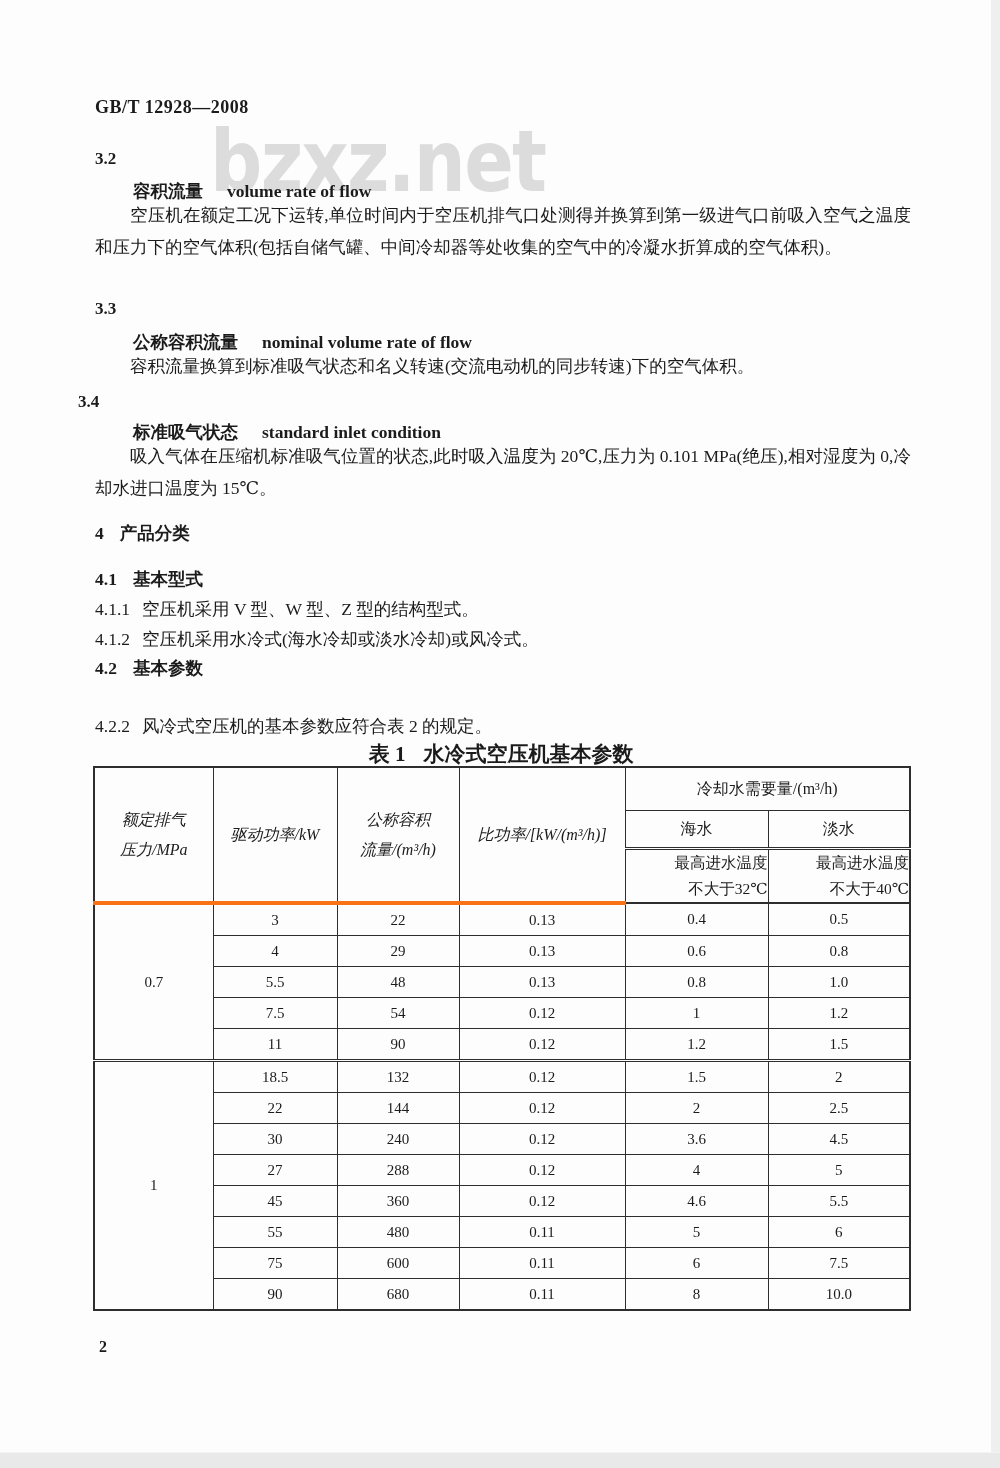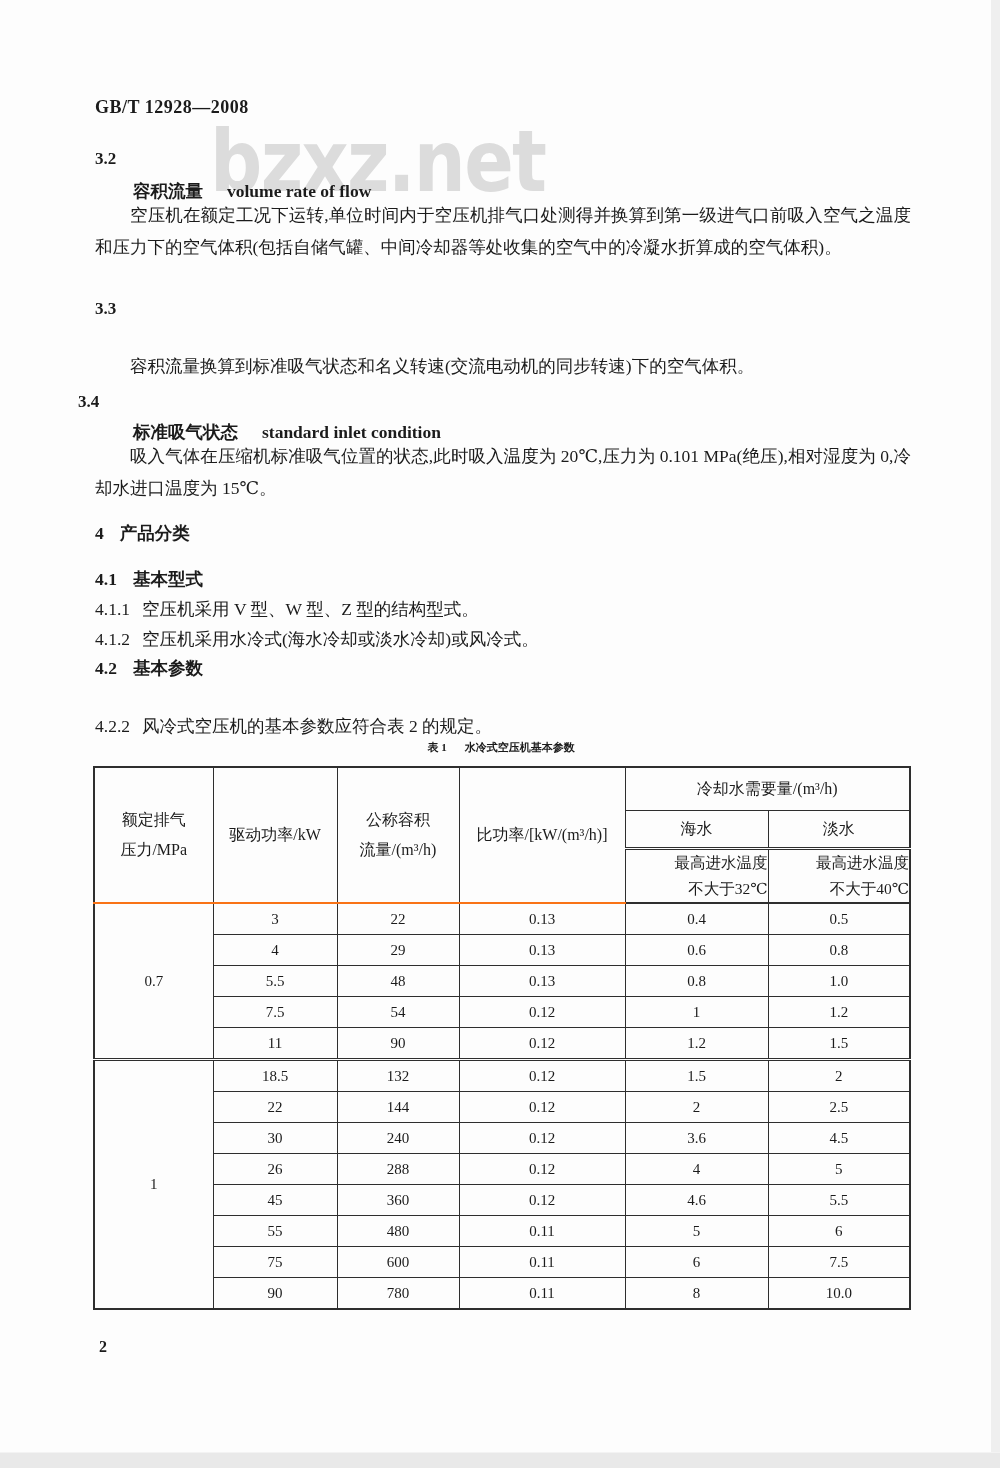--- a/index.html
+++ b/index.html
@@ -32,36 +32,36 @@
     font-size:17.5px; line-height:32px;
     text-align:justify; text-indent:2em;
   }
 
   .heading { font-size:17.5px; font-weight:bold; white-space:nowrap; }
   .heading .h-num { margin-right:16px; }
 
   .item { font-size:17.5px; white-space:nowrap; }
   .item .h-num { margin-right:12px;text-align:right; }
 
-  .tbl-caption { width:816px; text-align:center; font-size:11px; font-weight:bold; }
+  .tbl-caption { width:816px; text-align:center; font-size:21px; font-weight:bold; }
   .tbl-caption .cap-label { margin-right:18px; }
 
   table.t1 {
     border-collapse:collapse; table-layout:fixed;
     width:816px; border:2px solid #2e2e2e;
   }
   .t1 th, .t1 td {
     border:1px solid #2e2e2e; padding:0;
     text-align:center; vertical-align:middle; font-weight:normal;
   }
   .t1 thead th { font-size:16px; white-space:pre-line; line-height:30px; }
   .t1 tr.hr1 th { height:42px; }
   .t1 tr.hr2 th { height:36px; border-bottom:3px double #2e2e2e; }
   .t1 tr.hr3 th { height:50px; line-height:26px; font-size:15.5px; border-bottom:2px solid #2e2e2e;text-align:right; }
-  .t1 thead th[rowspan] { border-bottom:2px solid #f97316; }
+  .t1 thead th[rowspan] { border-bottom:4px solid #f97316;font-style:italic; }
   .t1 tbody td { font-size:15px; height:30px; }
   .t1 tbody tr.group-start td { border-top:3px double #2e2e2e; }
 
   .page-number { left:99px; top:1338px; font-size:16px; font-weight:bold; }
 
   .edge-right  { left:991px; top:0; width:9px; height:1468px; background:#efefef; }
   .edge-bottom { left:0; top:1452px; width:1000px; height:16px; background:#e9e9e9; border-top:1px solid #f3f3f3; }
 </style>
 </head>
 <body>
@@ -72,20 +72,23 @@
 
   <div class="abs doc-code">GB/T 12928—2008</div>
 
   <div class="abs clause-num" style="left:95px; top:149px;">3.2</div>
   <div class="abs term-line" style="left:133px; top:179px;">
     <span>容积流量</span><span class="en">volume rate of flow</span>
   </div>
   <p class="abs para" style="left:95px; top:199px;font-family:Liberation Serif, serif;">空压机在额定工况下运转,单位时间内于空压机排气口处测得并换算到第一级进气口前吸入空气之温度和压力下的空气体积(包括自储气罐、中间冷却器等处收集的空气中的冷凝水折算成的空气体积)。</p>
 
   <div class="abs clause-num" style="left:95px; top:299px;">3.3</div>
+  <div class="abs term-line" style="left:133px; top:330px;">
+    <span>公称容积流量</span><span class="en">nominal volume rate of flow</span>
+  </div>
   <p class="abs para" style="left:95px; top:350px;">容积流量换算到标准吸气状态和名义转速(交流电动机的同步转速)下的空气体积。</p>
 
   <div class="abs clause-num" style="left:78px; top:392px;text-align:right;">3.4</div>
   <div class="abs term-line" style="left:133px; top:420px;">
     <span>标准吸气状态</span><span class="en">standard inlet condition</span>
   </div>
   <p class="abs para" style="left:95px; top:440px;">吸入气体在压缩机标准吸气位置的状态,此时吸入温度为 20℃,压力为 0.101 MPa(绝压),相对湿度为 0,冷却水进口温度为 15℃。</p>
 
   <div class="abs heading" style="left:95px; top:521px;">
     <span class="h-num">4</span><span>产品分类</span>
@@ -199,21 +202,21 @@
           <td>2.5</td>
         </tr>
         <tr>
           <td>30</td>
           <td>240</td>
           <td>0.12</td>
           <td>3.6</td>
           <td>4.5</td>
         </tr>
         <tr>
-          <td>26</td>
+          <td>27</td>
           <td>288</td>
           <td>0.12</td>
           <td>4</td>
           <td>5</td>
         </tr>
         <tr>
           <td>45</td>
           <td>360</td>
           <td>0.12</td>
           <td>4.6</td>
@@ -228,21 +231,21 @@
         </tr>
         <tr>
           <td>75</td>
           <td>600</td>
           <td>0.11</td>
           <td>6</td>
           <td>7.5</td>
         </tr>
         <tr>
           <td>90</td>
-          <td>780</td>
+          <td>680</td>
           <td>0.11</td>
           <td>8</td>
           <td>10.0</td>
         </tr>
       </tbody>
   </table>
 
   <div class="abs page-number">2</div>
 
   <div class="abs edge-right"></div>

